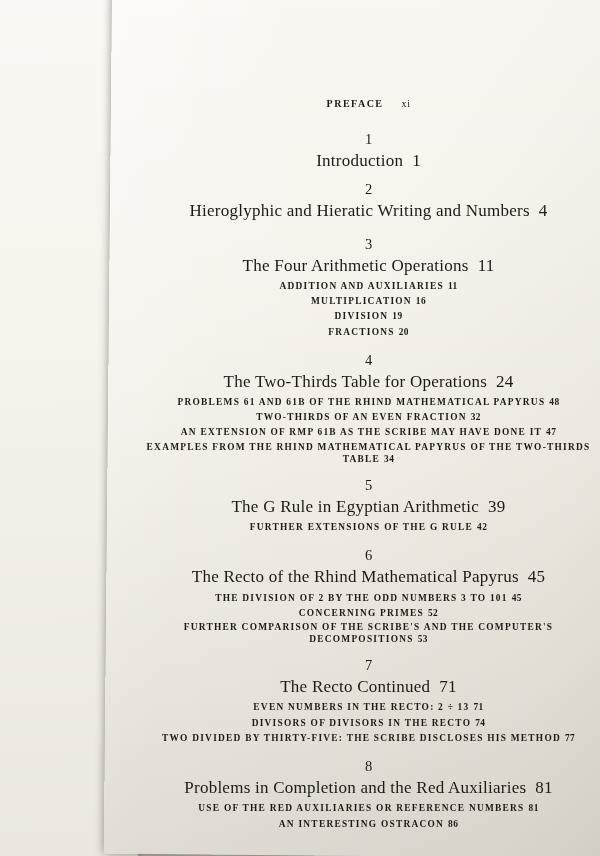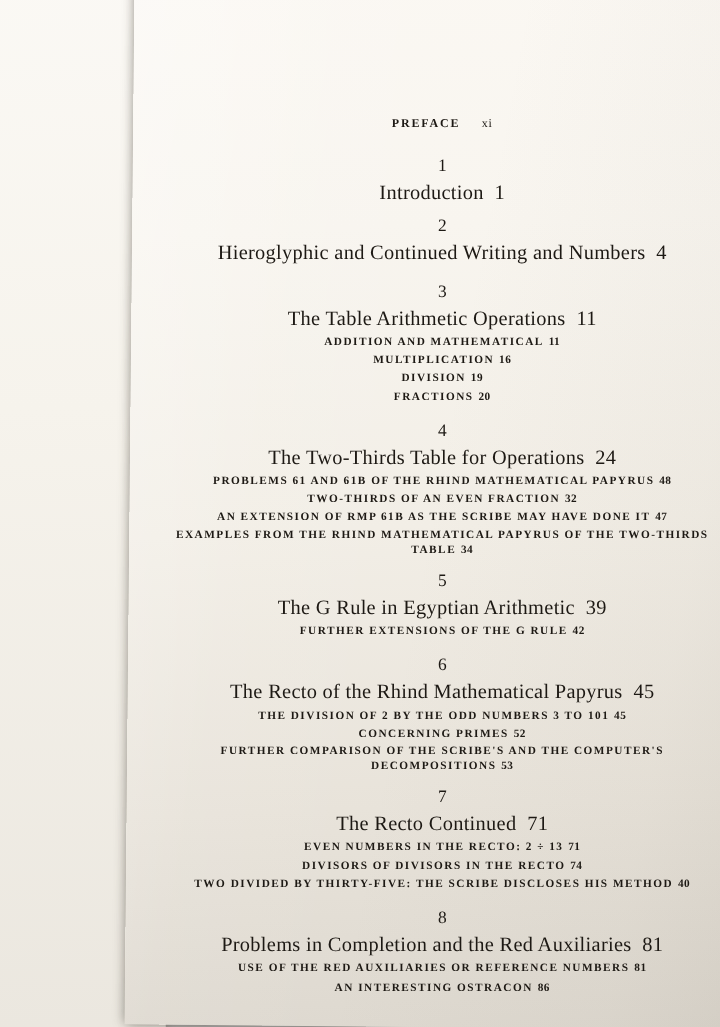--- a/index.html
+++ b/index.html
@@ -161,28 +161,28 @@
 
       <div id="chapters">
           <div class="gap-sm"></div>
           <div class="chapter">
             <div class="chnum">1</div>
             <div class="chtitle"><span>Introduction</span><span class="pg">1</span></div>
           </div>
           <div class="gap-sm"></div>
           <div class="chapter">
             <div class="chnum">2</div>
-            <div class="chtitle"><span>Hieroglyphic and Continued Writing and Numbers</span><span class="pg">4</span></div>
+            <div class="chtitle"><span>Hieroglyphic and Hieratic Writing and Numbers</span><span class="pg">4</span></div>
           </div>
           <div class="gap-md"></div>
           <div class="chapter">
             <div class="chnum">3</div>
-            <div class="chtitle"><span>The Table Arithmetic Operations</span><span class="pg">11</span></div>
-            <div class="subs">
-              <div class="sub"><span>ADDITION AND MATHEMATICAL</span><span class="pg">11</span></div>
+            <div class="chtitle"><span>The Four Arithmetic Operations</span><span class="pg">11</span></div>
+            <div class="subs">
+              <div class="sub"><span>ADDITION AND AUXILIARIES</span><span class="pg">11</span></div>
               <div class="sub"><span>MULTIPLICATION</span><span class="pg">16</span></div>
               <div class="sub"><span>DIVISION</span><span class="pg">19</span></div>
               <div class="sub"><span>FRACTIONS</span><span class="pg">20</span></div>
             </div>
           </div>
           <div class="gap-md"></div>
           <div class="chapter">
             <div class="chnum">4</div>
             <div class="chtitle"><span>The Two-Thirds Table for Operations</span><span class="pg">24</span></div>
             <div class="subs">
@@ -210,21 +210,21 @@
               <div class="sub wrap"><span>FURTHER COMPARISON OF THE SCRIBE'S AND THE COMPUTER'S DECOMPOSITIONS</span><span class="pg">53</span></div>
             </div>
           </div>
           <div class="gap-md"></div>
           <div class="chapter">
             <div class="chnum">7</div>
             <div class="chtitle"><span>The Recto Continued</span><span class="pg">71</span></div>
             <div class="subs">
               <div class="sub"><span>EVEN NUMBERS IN THE RECTO: 2 ÷ 13</span><span class="pg">71</span></div>
               <div class="sub"><span>DIVISORS OF DIVISORS IN THE RECTO</span><span class="pg">74</span></div>
-              <div class="sub"><span>TWO DIVIDED BY THIRTY-FIVE: THE SCRIBE DISCLOSES HIS METHOD</span><span class="pg">40</span></div>
+              <div class="sub"><span>TWO DIVIDED BY THIRTY-FIVE: THE SCRIBE DISCLOSES HIS METHOD</span><span class="pg">77</span></div>
             </div>
           </div>
           <div class="gap-md"></div>
           <div class="chapter">
             <div class="chnum">8</div>
             <div class="chtitle"><span>Problems in Completion and the Red Auxiliaries</span><span class="pg">81</span></div>
             <div class="subs">
               <div class="sub"><span>USE OF THE RED AUXILIARIES OR REFERENCE NUMBERS</span><span class="pg">81</span></div>
               <div class="sub"><span>AN INTERESTING OSTRACON</span><span class="pg">86</span></div>
             </div>

